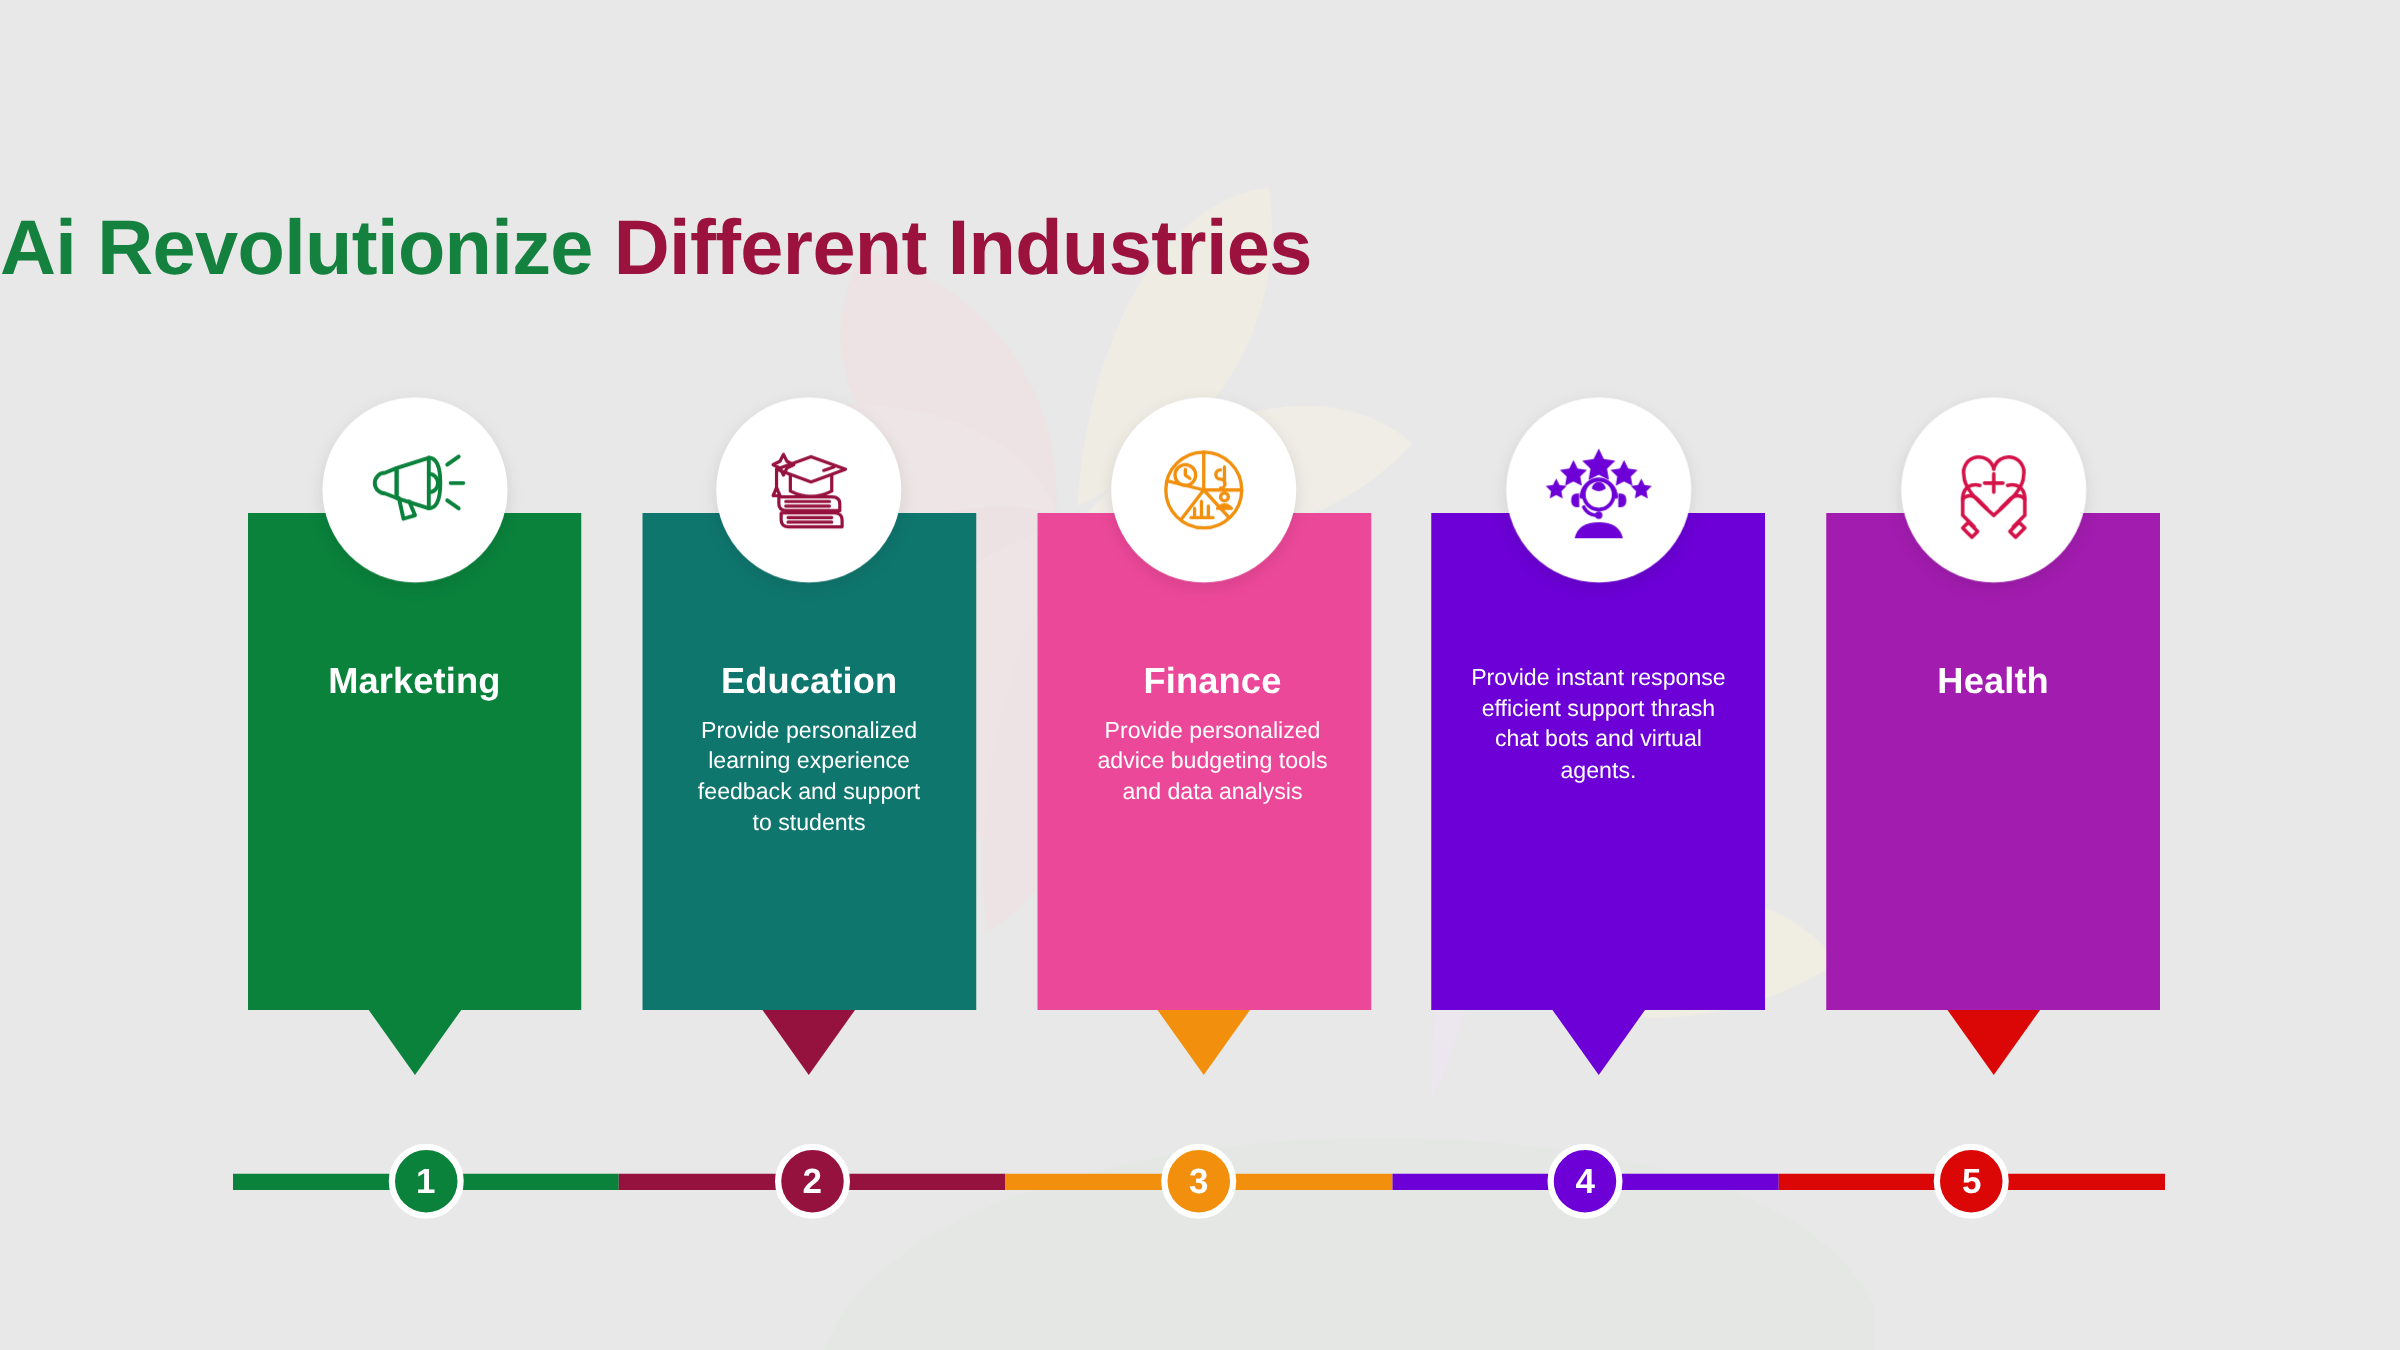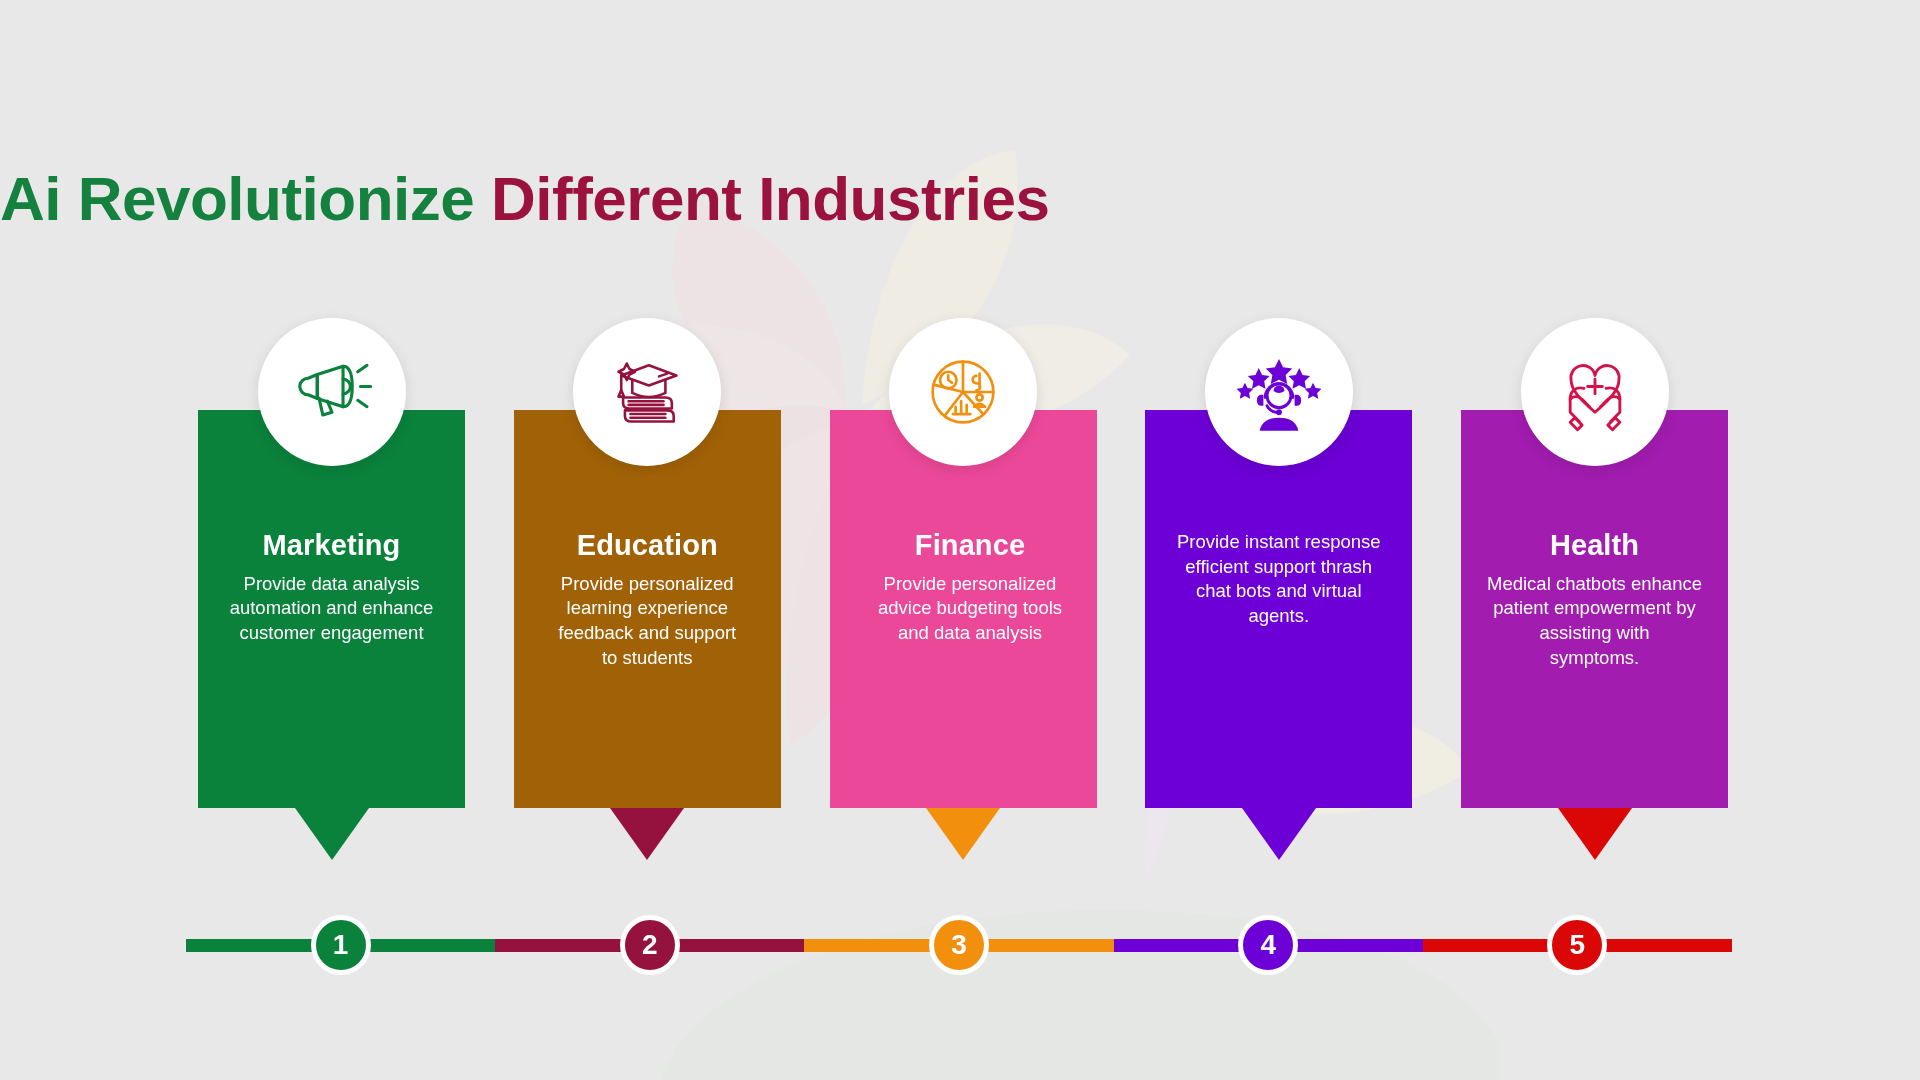--- a/index.html
+++ b/index.html
@@ -182,40 +182,37 @@
 </svg>
 
 <div id="title-wrap">
   <h1 id="page-title"><span class="t-green">Ai Revolutionize</span> <span class="t-maroon">Different Industries</span></h1>
 </div>
 
 <div id="cards-row">
     <div class="card" style="color: rgb(10, 130, 60);">
       <div class="card-body" style="background: rgb(10, 130, 60);">
         <div class="card-title">Marketing</div>
-        <div class="card-desc">Provide data analysis
-automation and enhance
-customer engagement</div>
       </div>
       <div class="card-pointer"></div>
       <div class="icon-badge" style="color: rgb(10, 130, 60);">
         <svg class="ico" width="92" height="92" viewBox="0 0 100 100" fill="none" stroke="currentColor" stroke-width="3.4" stroke-linecap="round" stroke-linejoin="round">
     <path d="M62 22 L62 66 L34 57 L34 31 Z"></path>
     <path d="M34 31 L24 35 a9 9 0 0 0 0 18 l10 4 Z"></path>
     <path d="M62 22 q10 0 10 22 t-10 22"></path>
     <path d="M62 36 a8 8 0 0 1 0 16"></path>
     <path d="M36 57 L40 75 L50 72 L45 60"></path>
     <path d="M78 28 L88 21"></path>
     <path d="M81 44 L92 44"></path>
     <path d="M78 59 L88 66"></path>
   </svg>
       </div>
     </div>
     <div class="card" style="color: rgb(150, 18, 62);">
-      <div class="card-body" style="background: #a16207;">
+      <div class="card-body" style="background: #0f766e;">
         <div class="card-title">Education</div>
         <div class="card-desc">Provide personalized
 learning experience
 feedback and support
 to students</div>
       </div>
       <div class="card-pointer"></div>
       <div class="icon-badge" style="color: rgb(150, 18, 62);">
         <svg class="ico" width="92" height="92" viewBox="0 0 100 100" fill="none" stroke="currentColor" stroke-width="2.8" stroke-linecap="round" stroke-linejoin="round">
     <path d="M22 32 L52 21 L82 32 L52 43 Z"></path>
@@ -285,24 +282,20 @@
     <path d="M69 53 q5 0 5 6 t-5 6 l-2 0 0 -12 z"></path>
     <circle cx="50" cy="72" r="3.2"></circle>
     <path d="M50 78 q-18 0 -21 14 l42 0 q-3 -14 -21 -14 z"></path>
     <path d="M44 49 a6 6 0 0 1 12 0 q-6 4 -12 0 z"></path>
   </svg>
       </div>
     </div>
     <div class="card" style="color: rgb(219, 7, 7);">
       <div class="card-body" style="background: #a21caf;">
         <div class="card-title">Health</div>
-        <div class="card-desc">Medical chatbots enhance
-patient empowerment by
-assisting with
-symptoms.</div>
       </div>
       <div class="card-pointer"></div>
       <div class="icon-badge" style="color: rgb(212, 18, 72);">
         <svg class="ico" width="92" height="92" viewBox="0 0 100 100" fill="none" stroke="currentColor" stroke-width="3.1" stroke-linecap="round" stroke-linejoin="round">
     <path d="M50 72 C 34 58, 24 48, 24 37 a13 13 0 0 1 26 -5 a13 13 0 0 1 26 5 c0 11 -10 21 -26 35 Z"></path>
     <path d="M50 36 L50 52 M42 44 L58 44"></path>
     <path d="M38 46 C 30 44, 24 48, 23 56 L23 72 L33 82"></path>
     <path d="M23 58 C 26 54, 32 54, 36 58 L44 66"></path>
     <path d="M62 46 C 70 44, 76 48, 77 56 L77 72 L67 82"></path>
     <path d="M77 58 C 74 54, 68 54, 64 58 L56 66"></path>

